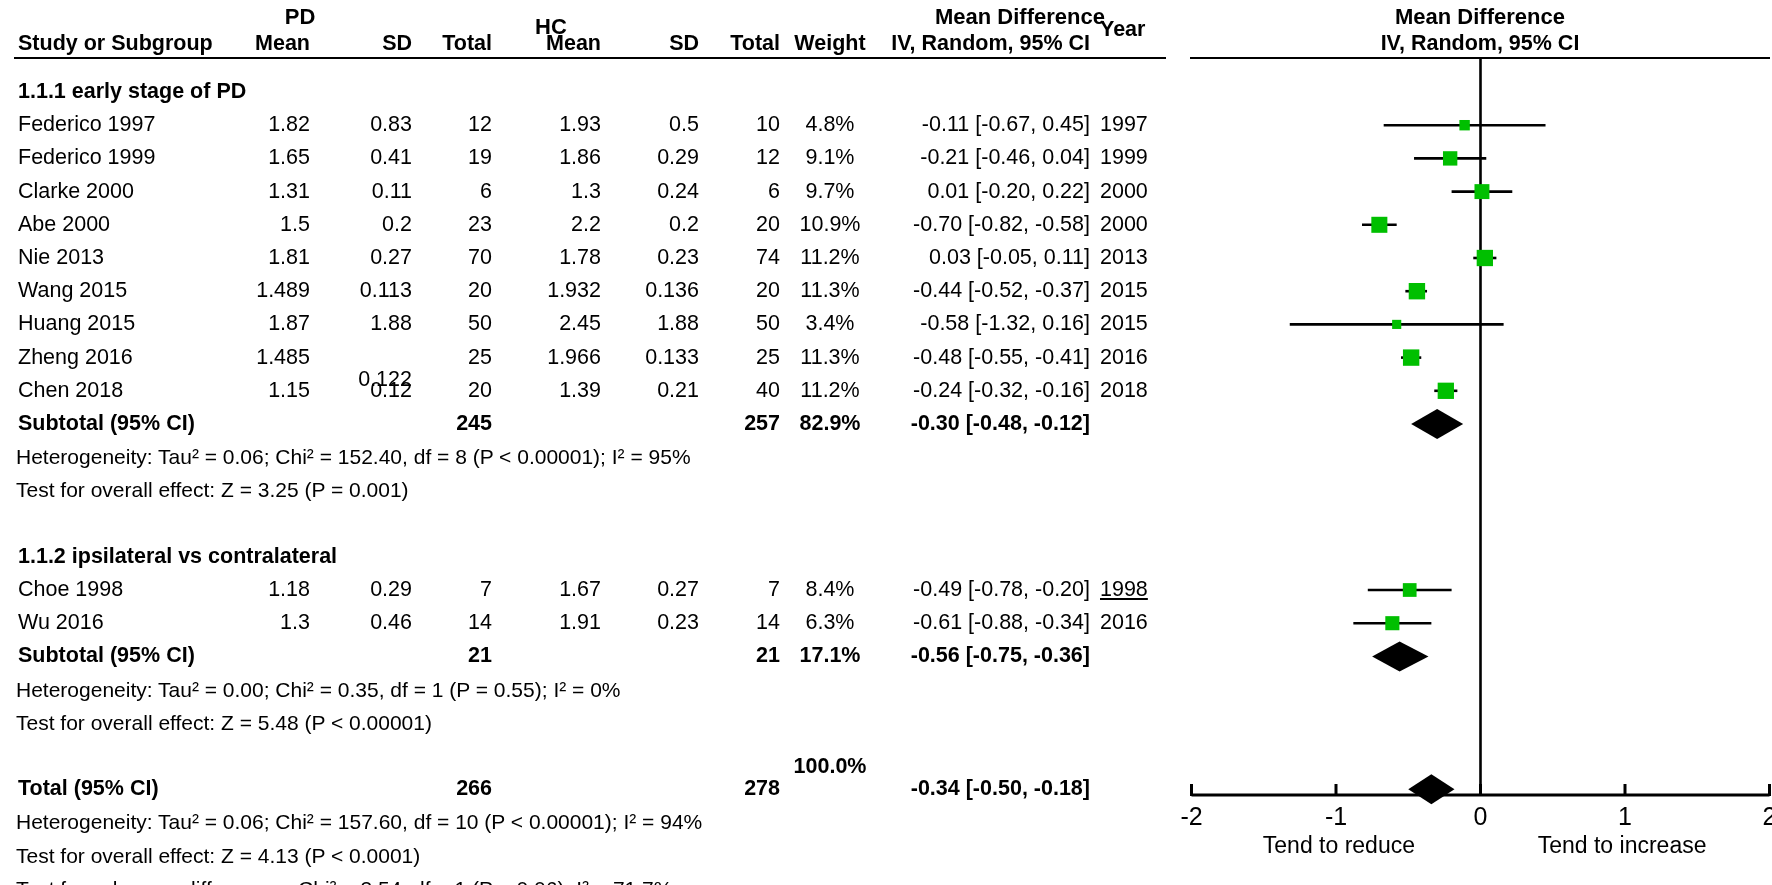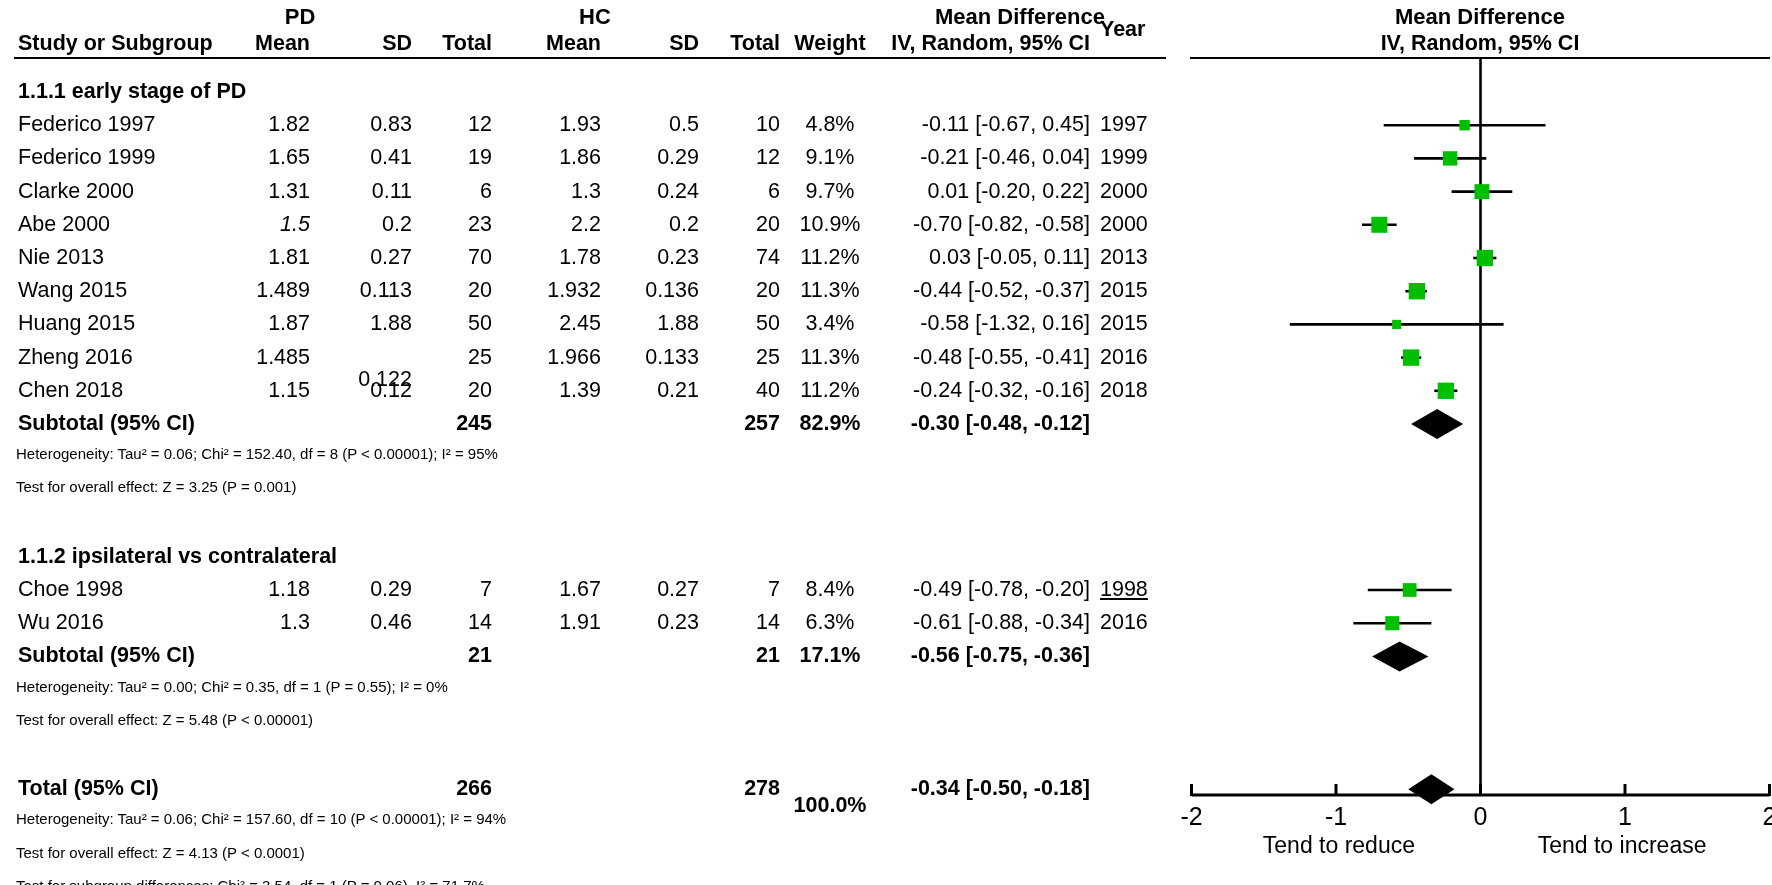--- a/index.html
+++ b/index.html
@@ -31,29 +31,29 @@
   .col-mean2{left:496px;width:105px;}
   .col-sd2{left:604px;width:95px;}
   .col-total2{left:702px;width:78px;}
   .col-weight{left:784px;width:92px;text-align:center;}
   .col-iv{left:880px;width:210px;}
   .col-year{left:1100px;width:62px;}
 
   
   #plot{position:absolute;left:0;top:0;width:1772px;height:885px;pointer-events:none;}
 
-  .note{font-size:15px;}
+  .note{font-size:21px;}
 </style>
 </head>
 <body>
 
 <div id="root">
 
   <div class="t grp" style="left:240px;top:6px;width:120px;text-align:center;">PD</div>
-  <div class="t grp" style="left:535px;top:6px;width:120px;text-align:center;">HC</div>
+  <div class="t grp" style="left:535px;top:16px;width:120px;text-align:left;">HC</div>
   <div class="t grp" style="left:880px;top:6px;width:280px;text-align:center;">Mean Difference</div>
   <div class="t grp" style="left:1300px;top:6px;width:360px;text-align:center;">Mean Difference</div>
 
   <div class="t b col-study" style="top:33px;">Study or Subgroup</div>
   <div class="t b r col-mean1" style="top:33px;">Mean</div>
   <div class="t b r col-sd1" style="top:33px;">SD</div>
   <div class="t b r col-total1" style="top:33px;">Total</div>
   <div class="t b r col-mean2" style="top:33px;">Mean</div>
   <div class="t b r col-sd2" style="top:33px;">SD</div>
   <div class="t b r col-total2" style="top:33px;">Total</div>
@@ -91,21 +91,21 @@
       <div class="t col-mean1 r " style="top: 180.6px;">1.31</div>
       <div class="t col-sd1 r " style="top: 180.6px;">0.11</div>
       <div class="t col-total1 r " style="top: 180.6px;">6</div>
       <div class="t col-mean2 r " style="top: 180.6px;">1.3</div>
       <div class="t col-sd2 r " style="top: 180.6px;">0.24</div>
       <div class="t col-total2 r " style="top: 180.6px;">6</div>
       <div class="t col-weight r " style="top: 180.6px;">9.7%</div>
       <div class="t col-iv r " style="top: 180.6px;">0.01 [-0.20, 0.22]</div>
       <div class="t col-year " style="top: 180.6px;">2000</div>
       <div class="t col-study  " style="top: 213.8px;">Abe 2000</div>
-      <div class="t col-mean1 r " style="top: 213.8px; font-style: italic;">1.5</div>
+      <div class="t col-mean1 r " style="top: 213.8px;">1.5</div>
       <div class="t col-sd1 r " style="top: 213.8px;">0.2</div>
       <div class="t col-total1 r " style="top: 213.8px;">23</div>
       <div class="t col-mean2 r " style="top: 213.8px;">2.2</div>
       <div class="t col-sd2 r " style="top: 213.8px;">0.2</div>
       <div class="t col-total2 r " style="top: 213.8px;">20</div>
       <div class="t col-weight r " style="top: 213.8px;">10.9%</div>
       <div class="t col-iv r " style="top: 213.8px;">-0.70 [-0.82, -0.58]</div>
       <div class="t col-year " style="top: 213.8px;">2000</div>
       <div class="t col-study  " style="top: 247px;">Nie 2013</div>
       <div class="t col-mean1 r " style="top: 247px;">1.81</div>
@@ -188,21 +188,21 @@
       <div class="t col-study  b" style="top: 645.4px;">Subtotal (95% CI)</div>
       <div class="t col-total1 r b" style="top: 645.4px;">21</div>
       <div class="t col-total2 r b" style="top: 645.4px;">21</div>
       <div class="t col-weight r b" style="top: 645.4px;">17.1%</div>
       <div class="t col-iv r b" style="top: 645.4px;">-0.56 [-0.75, -0.36]</div>
       <div class="t note" style="top: 678.6px; left: 16px;">Heterogeneity: Tau² = 0.00; Chi² = 0.35, df = 1 (P = 0.55); I² = 0%</div>
       <div class="t note" style="top: 711.8px; left: 16px;">Test for overall effect: Z = 5.48 (P &lt; 0.00001)</div>
       <div class="t col-study  b" style="top: 778.2px;">Total (95% CI)</div>
       <div class="t col-total1 r b" style="top: 778.2px;">266</div>
       <div class="t col-total2 r b" style="top: 778.2px;">278</div>
-      <div class="t col-weight r b" style="top: 795px;">100.0%</div>
+      <div class="t col-weight r b" style="top: 756px;">100.0%</div>
       <div class="t col-iv r b" style="top: 778.2px;">-0.34 [-0.50, -0.18]</div>
       <div class="t note" style="top: 811.4px; left: 16px;">Heterogeneity: Tau² = 0.06; Chi² = 157.60, df = 10 (P &lt; 0.00001); I² = 94%</div>
       <div class="t note" style="top: 844.6px; left: 16px;">Test for overall effect: Z = 4.13 (P &lt; 0.0001)</div>
       <div class="t note" style="top: 877.8px; left: 16px;">Test for subgroup differences: Chi² = 3.54, df = 1 (P = 0.06), I² = 71.7%</div>
     </div>
 
   <svg id="plot" viewBox="0 0 1772 885">
       <line x1="1480.5" y1="59" x2="1480.5" y2="795" stroke="#000000" stroke-width="2.6"></line>
       <line x1="1383.685" y1="125.2" x2="1545.525" y2="125.2" stroke="#000000" stroke-width="2.6"></line>
       <rect x="1459.397" y="119.992" width="10.416" height="10.416" fill="#00BF00"></rect>

